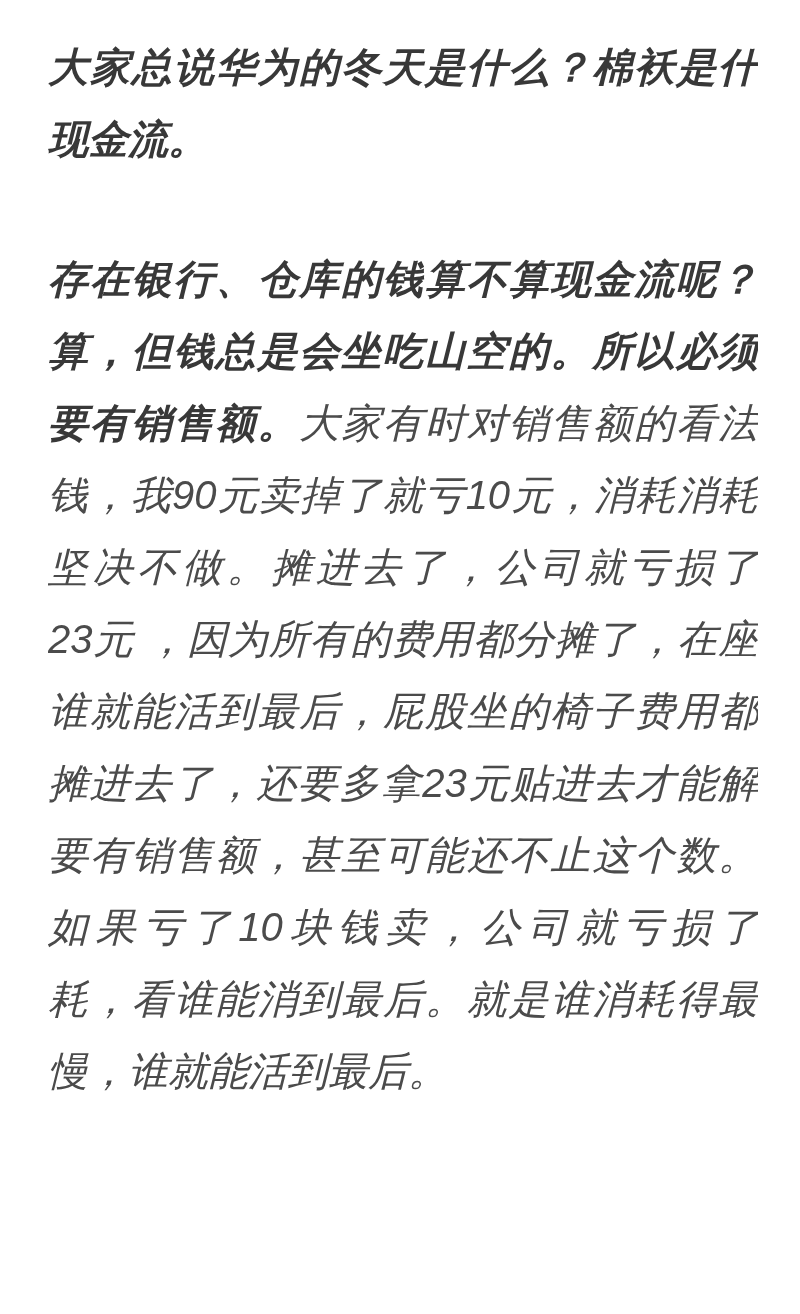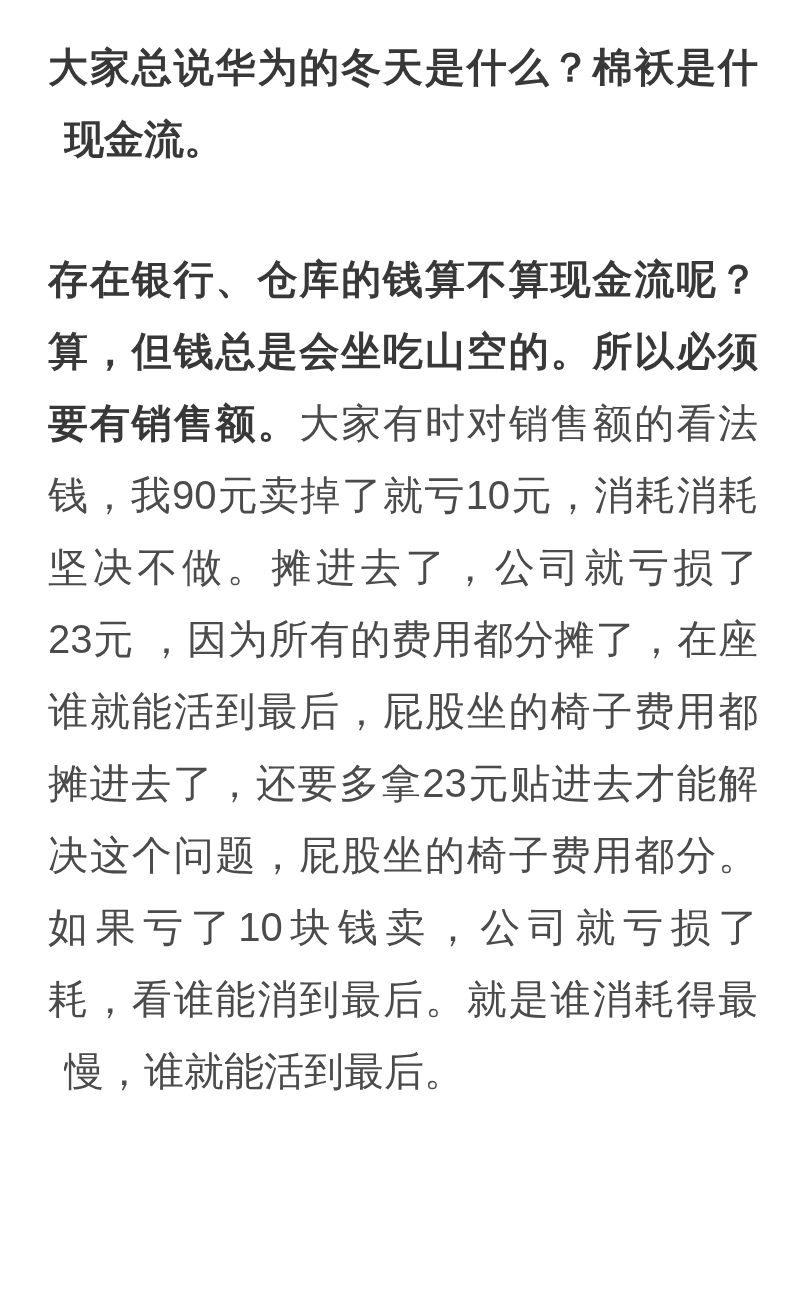--- a/index.html
+++ b/index.html
@@ -9,39 +9,39 @@
   }
   * { box-sizing: border-box; }
   html, body { margin: 0; padding: 0; }
   .page {
     width: 800px;
     height: 1204px;
     background: var(--bg);
     position: relative;
     overflow: hidden;
     font-family: "Liberation Sans", "DejaVu Sans", sans-serif;
+    font-style: italic;
   }
   .article {
     padding: 31px 42px 0 48px;
   }
   .paragraph { margin: 0 0 68px 0; }
   .line {
     font-size: 40px;
     line-height: 72px;
     height: 72px;
     color: var(--regular-color);
     text-align: justify;
     text-align-last: justify;
     text-justify: inter-character;
     white-space: normal;
     overflow: hidden;
   }
   .line.para-end {
     text-align-last: left;
-    margin-left: 16px;
   }
   .seg { font-weight: 400; }
   .seg.bold {
     font-weight: 700;
     color: var(--bold-color);
   }
   
   .clip-strip {
     position: absolute;
     left: 48px;
@@ -67,20 +67,20 @@
       </div>
       <div class="paragraph">
         <div class="line"><span class="seg bold">存在银行、仓库的钱算不算现金流呢？</span></div>
         <div class="line"><span class="seg bold">算，但钱总是会坐吃山空的。所以必须</span></div>
         <div class="line"><span class="seg bold">要有销售额。</span><span class="seg">大家有时对销售额的看法</span></div>
         <div class="line"><span class="seg">钱，我90元卖掉了就亏10元，消耗消耗消</span></div>
         <div class="line"><span class="seg">坚决不做。摊进去了，公司就亏损了</span></div>
         <div class="line"><span class="seg">23元 ，因为所有的费用都分摊了，在座</span></div>
         <div class="line"><span class="seg">谁就能活到最后，屁股坐的椅子费用都分</span></div>
         <div class="line"><span class="seg">摊进去了，还要多拿23元贴进去才能解</span></div>
-        <div class="line"><span class="seg">决这个问题，屁股坐的椅子费用都分。</span></div>
+        <div class="line"><span class="seg">要有销售额，甚至可能还不止这个数。</span></div>
         <div class="line"><span class="seg">如果亏了10块钱卖，公司就亏损了</span></div>
         <div class="line"><span class="seg">耗，看谁能消到最后。就是谁消耗得最</span></div>
         <div class="line para-end"><span class="seg">慢，谁就能活到最后。</span></div>
       </div>
     </div>
   <div class="clip-strip"></div>
 </div>
 
 </body></html>

